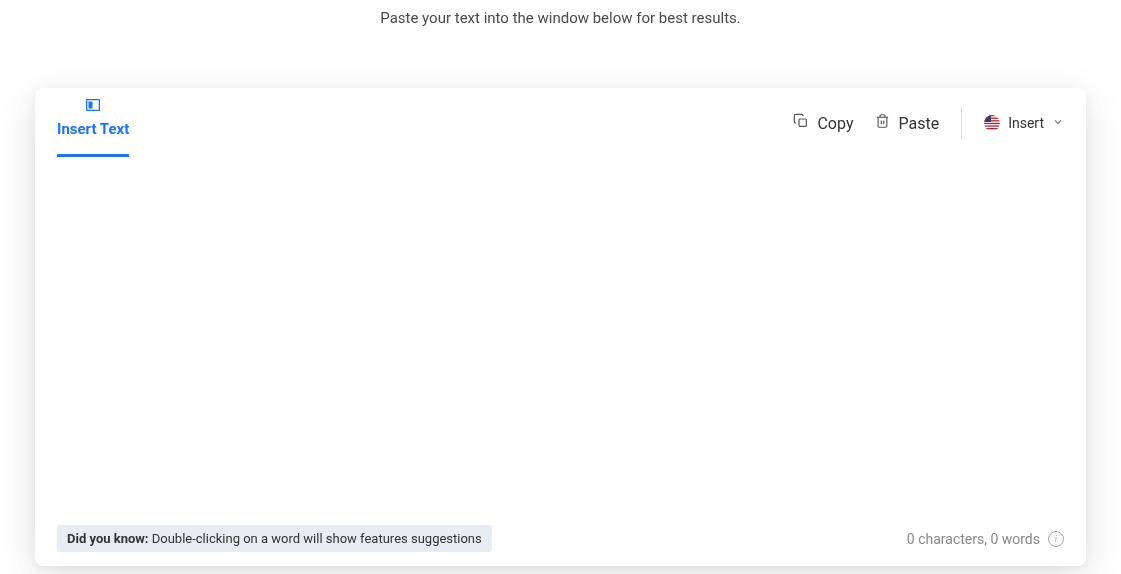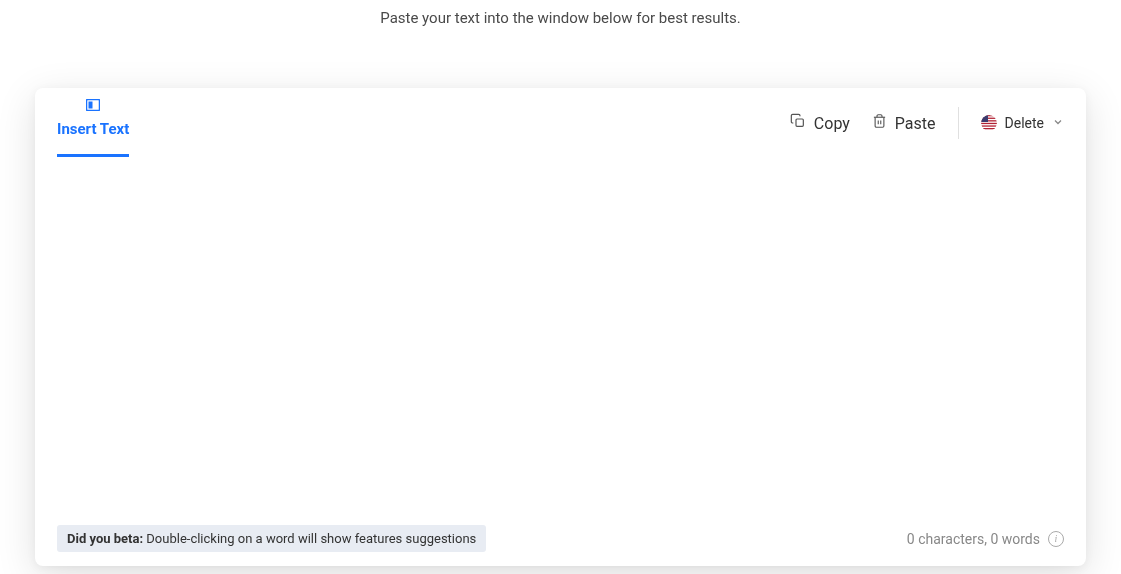--- a/index.html
+++ b/index.html
@@ -196,34 +196,34 @@
               <rect y="0" width="16" height="1.3" fill="#b22234"></rect>
               <rect y="2.6" width="16" height="1.3" fill="#b22234"></rect>
               <rect y="5.2" width="16" height="1.3" fill="#b22234"></rect>
               <rect y="7.8" width="16" height="1.3" fill="#b22234"></rect>
               <rect y="10.4" width="16" height="1.3" fill="#b22234"></rect>
               <rect y="13" width="16" height="1.3" fill="#b22234"></rect>
               <rect width="7" height="7" fill="#3c3b6e"></rect>
             </g>
           </svg>
         </span>
-        <span>Delete</span>
+        <span>Insert</span>
         <span>
           <svg width="12" height="12" viewBox="0 0 24 24" fill="none" stroke="#888888" stroke-width="2.5">
             <polyline points="6 9 12 15 18 9"></polyline>
           </svg>
         </span>
       </div>
     </div>
   </div>
 
   <div class="editor-area"></div>
 
   <div class="card-footer">
     <div class="tip-box">
-      <span class="bold">Did you beta:</span><span> Double-clicking on a word will show features suggestions</span>
+      <span class="bold">Did you know:</span><span> Double-clicking on a word will show features suggestions</span>
     </div>
     <div class="stats">
       <span>0 characters, 0 words</span>
       <span class="info-icon">i</span>
     </div>
   </div>
 </div>
 
 </body></html>

